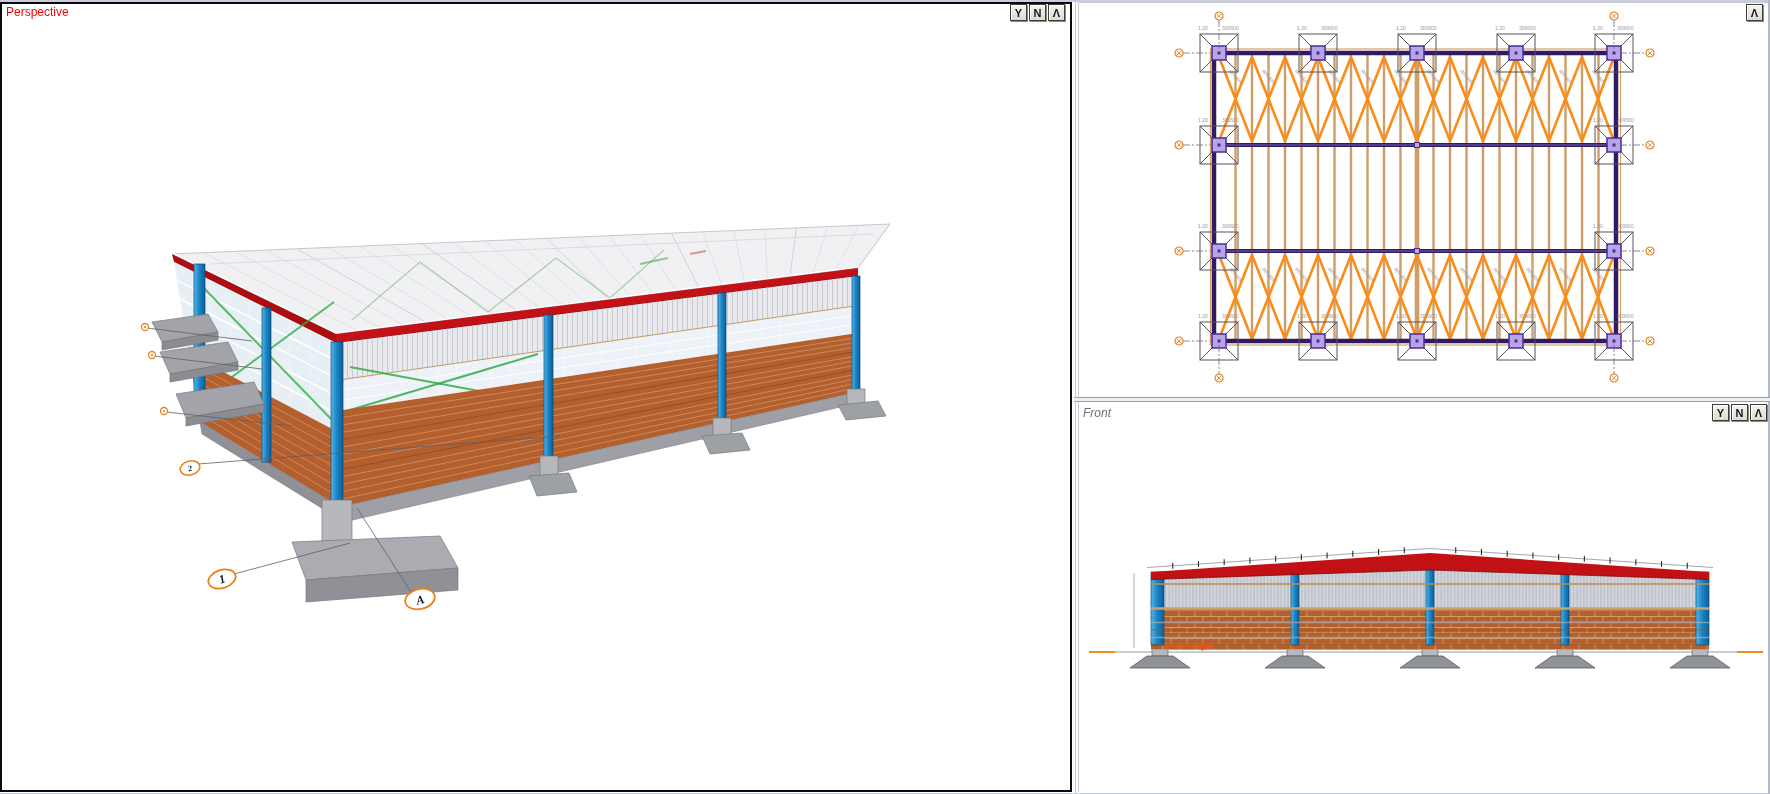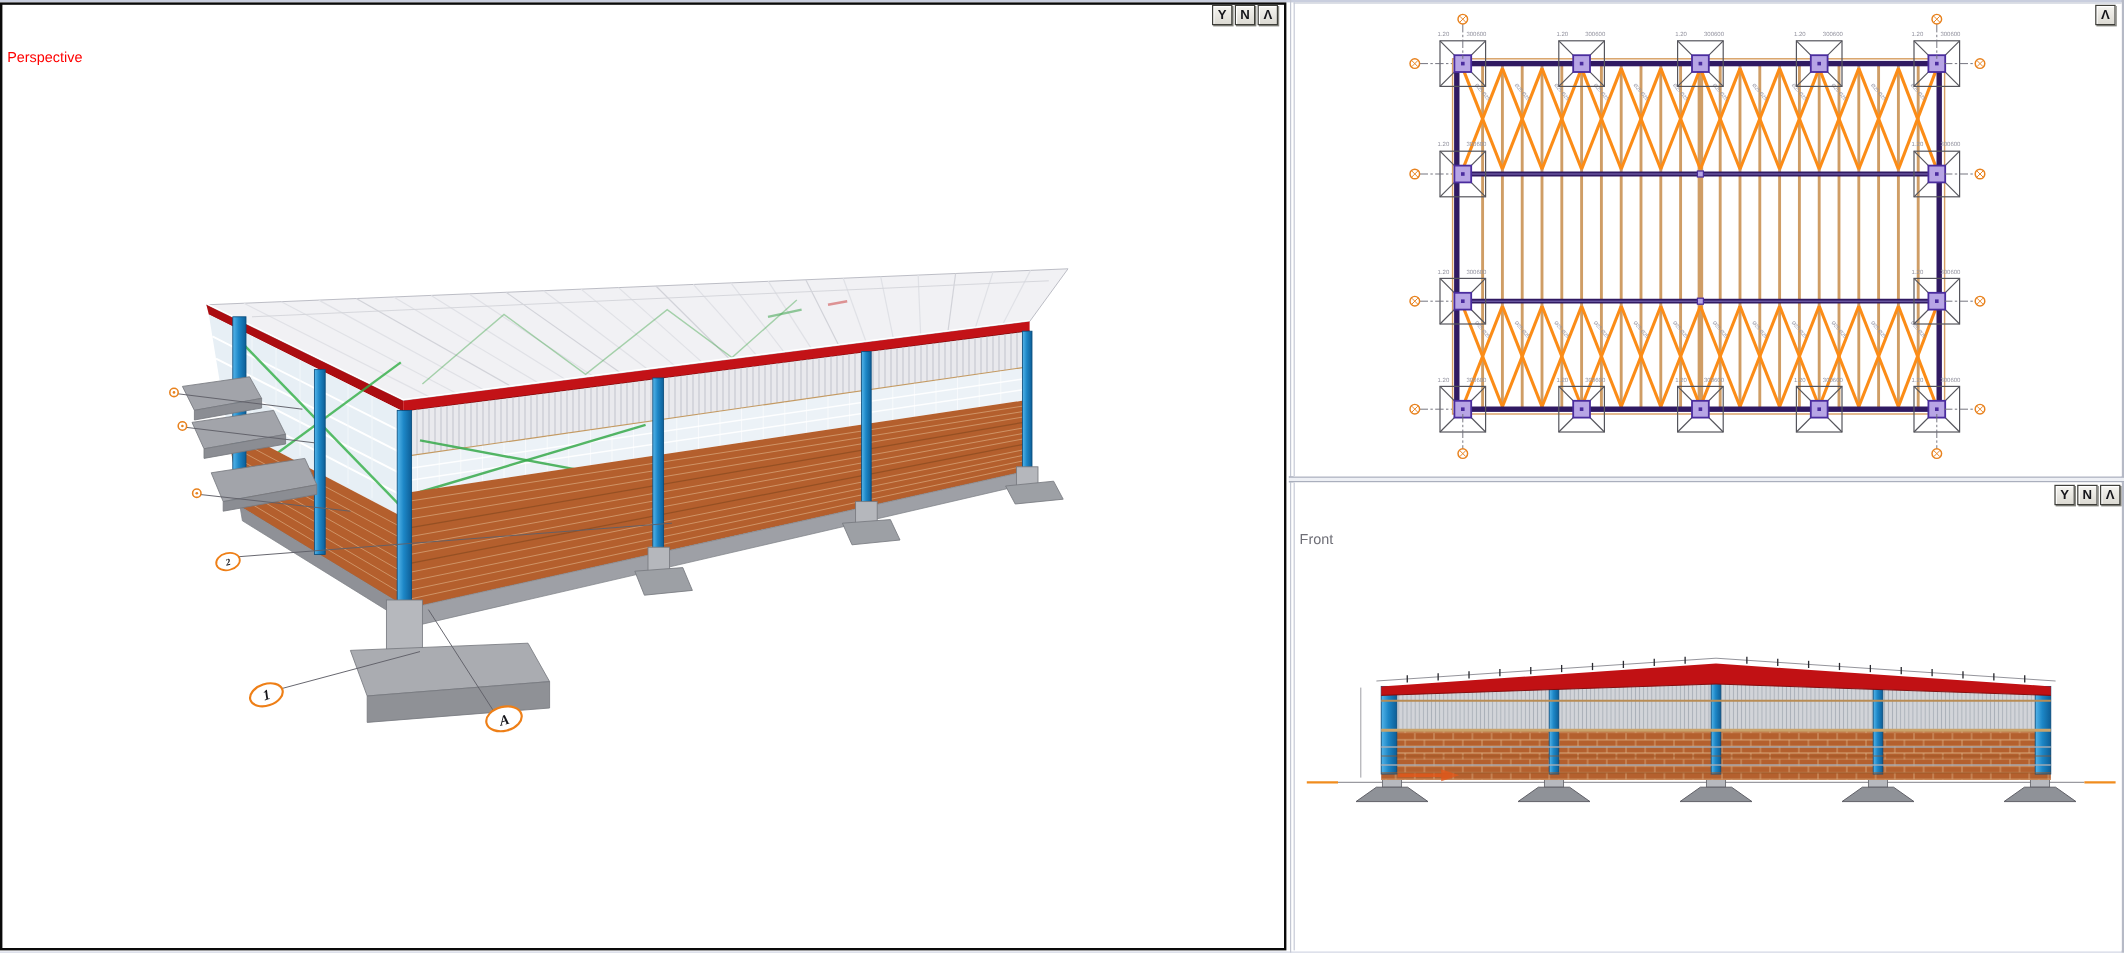--- a/index.html
+++ b/index.html
@@ -2,25 +2,25 @@
 <html><head>
 <meta charset="utf-8">
 <style>
   html,body{margin:0;padding:0;background:#fff;}
   body{position:relative;width:1770px;height:794px;overflow:hidden;
        font-family:"Liberation Sans",sans-serif;}
   .frame-strip{position:absolute;background:#c9cede;}
   .vp{position:absolute;background:#fff;}
   #persp-vp{left:0;top:2px;width:1072px;height:790px;border:2px solid #0a0a0a;box-sizing:border-box;}
   #plan-vp{left:1078px;top:2px;width:690px;height:395px;border-top:1px solid #c6cad6;border-left:1px solid #c6cad6;box-sizing:border-box;}
-  #front-vp{left:1078px;top:402px;width:690px;height:390px;border-left:1px solid #c6cad6;box-sizing:border-box;}
+  #front-vp{left:1078px;top:402px;width:690px;height:390px;border-left:1px solid #c6cad6;box-sizing:border-box;font-style:italic;}
   #divider{position:absolute;left:1074px;top:397px;width:696px;height:5px;background:#eef0f5;
            border-top:1px solid #9aa0b0;border-bottom:1px solid #9aa0b0;box-sizing:border-box;}
   #vline{position:absolute;left:1075px;top:0;width:1px;height:794px;background:#c2c6d2;}
-  .vplabel{position:absolute;font-size:12px;line-height:14px;margin-top:36px;}
+  .vplabel{position:absolute;font-size:12px;line-height:14px;}
   #persp-label{left:4px;top:1px;color:#fe0000;}
   #front-label{left:1082px;top:406px;color:#6e6e76;}
   .vp-btn{position:absolute;width:17px;height:17px;box-sizing:border-box;
           background:linear-gradient(#f5f4f0,#dcdad3);border:1px solid #3f3f3a;
           box-shadow:1px 1px 0 #8a8a84, inset 1px 1px 0 #ffffff;
           font-weight:700;font-size:11px;color:#15151a;
           display:flex;align-items:center;justify-content:center;cursor:pointer;}
   svg{position:absolute;left:0;top:0;}
   text{font-family:"Liberation Sans",sans-serif;}
   .bubble-txt{font-family:"Liberation Serif",serif;font-style:italic;font-weight:700;fill:#15151a;}

